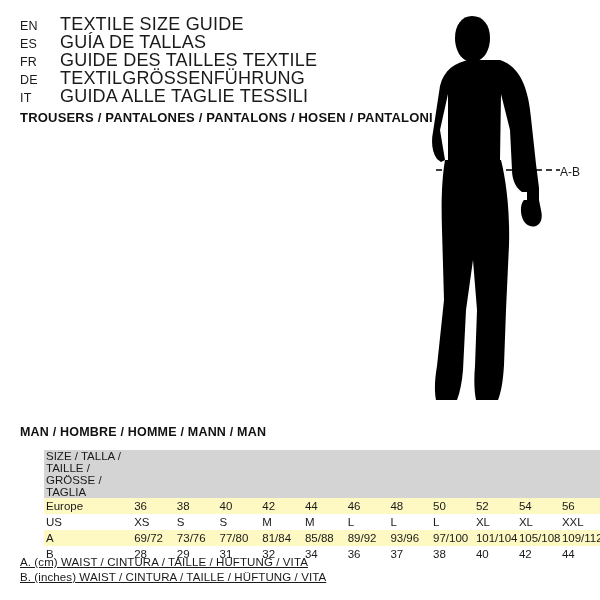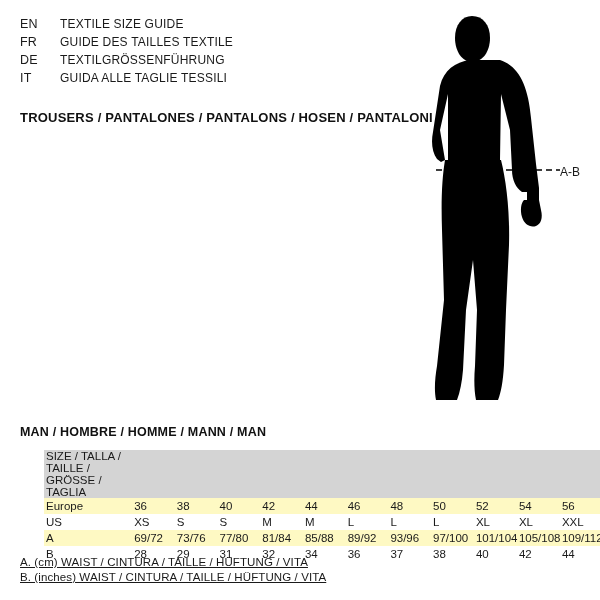--- a/index.html
+++ b/index.html
@@ -34,21 +34,21 @@
     height: 18px;
     line-height: 18px;
   }
   .lang-code {
     width: 40px;
     font-size: 12.5px;
     letter-spacing: 0.2px;
     color: #1a1a1a;
   }
   .lang-text {
-    font-size: 12px;
+    font-size: 18px;
     letter-spacing: 0.2px;
     color: #1a1a1a;
   }
 
   
   .category-title {
     position: absolute;
     left: 20px;
     top: 110px;
     font-size: 13px;
@@ -138,20 +138,24 @@
 </style>
 </head>
 <body>
 
 <div class="page">
 
   <div class="lang-block">
     <div class="lang-row">
       <span class="lang-code">EN</span>
       <span class="lang-text">TEXTILE SIZE GUIDE</span>
+    </div>
+    <div class="lang-row">
+      <span class="lang-code">ES</span>
+      <span class="lang-text">GUÍA DE TALLAS</span>
     </div>
     <div class="lang-row">
       <span class="lang-code">FR</span>
       <span class="lang-text">GUIDE DES TAILLES TEXTILE</span>
     </div>
     <div class="lang-row">
       <span class="lang-code">DE</span>
       <span class="lang-text">TEXTILGRÖSSENFÜHRUNG</span>
     </div>
     <div class="lang-row">

